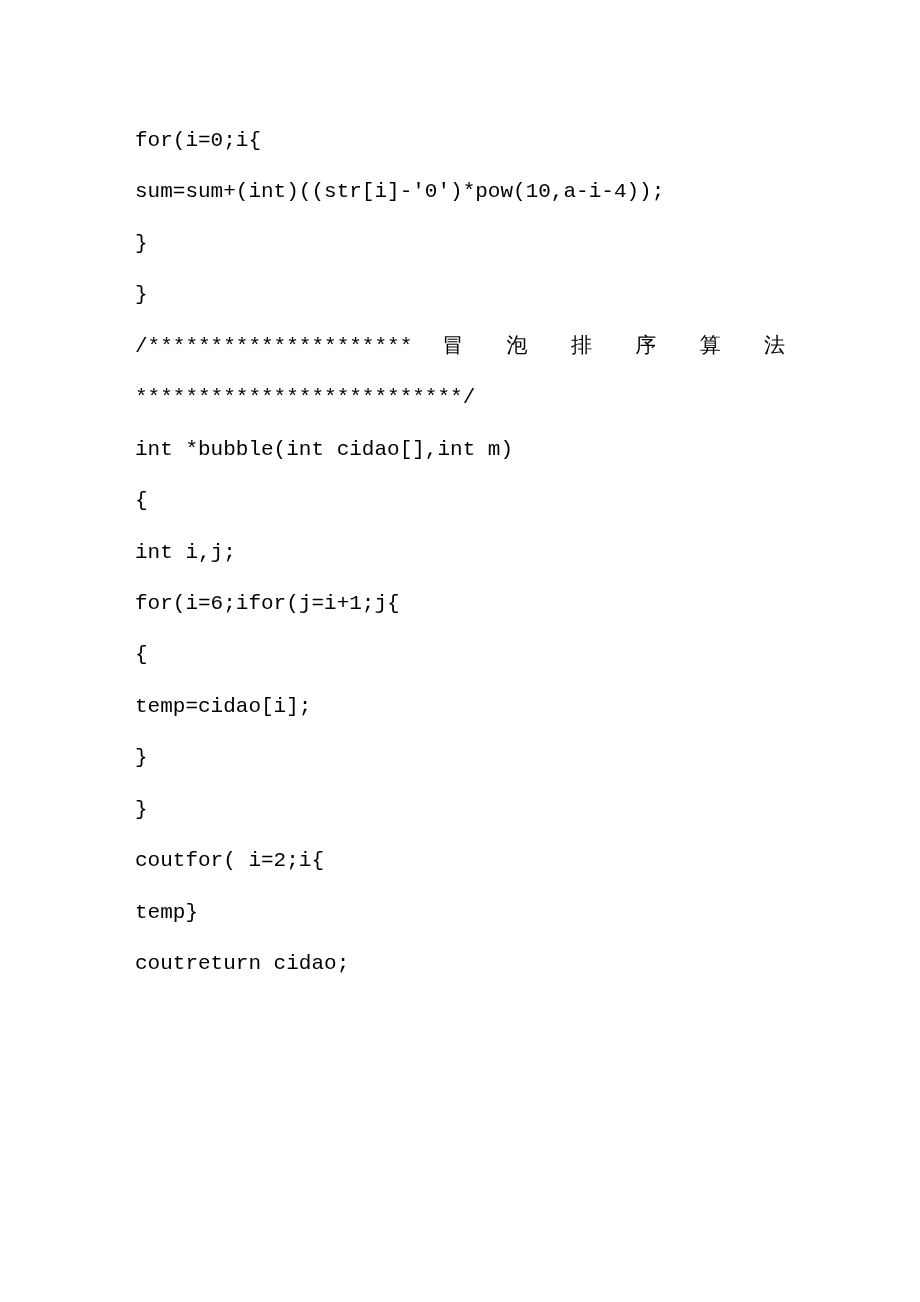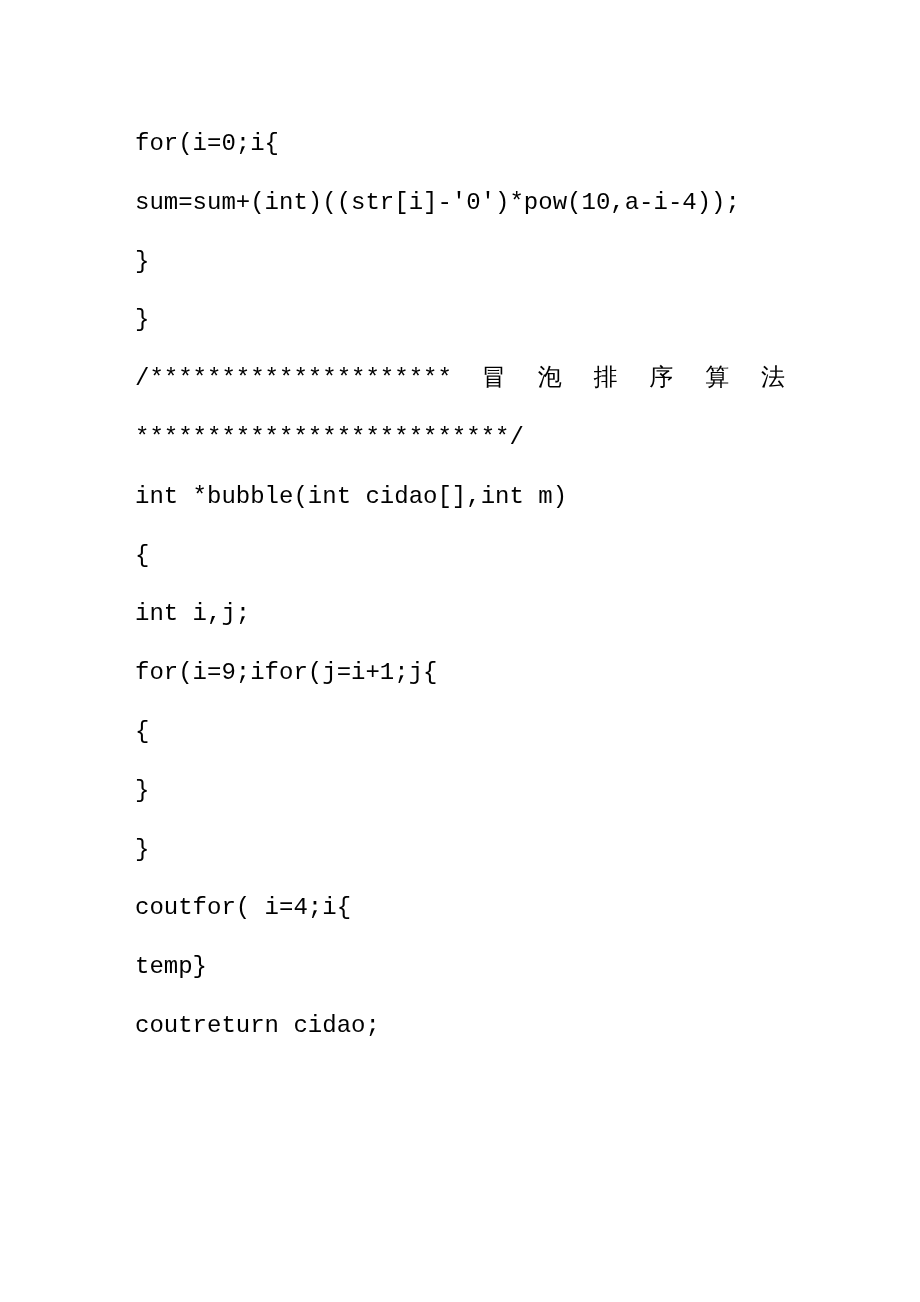--- a/index.html
+++ b/index.html
@@ -7,21 +7,21 @@
     padding: 0;
     background: #ffffff;
     width: 920px;
   }
   .page {
     width: 920px;
     min-height: 1302px;
     padding: 115px 135px 12px 135px;
     box-sizing: border-box;
     font-family: "SimSun", "NSimSun", "Songti SC", "Courier New", monospace;
-    font-size: 24px;
+    font-size: 21px;
     color: #000000;
     line-height: 2.45;
   }
   .line {
     white-space: nowrap;
   }
   .justify {
     display: flex;
     justify-content: space-between;
   }
@@ -54,20 +54,21 @@
       <span>排</span>
       <span>序</span>
       <span>算</span>
       <span>法</span>
     </span>
   </div>
   <div class="line">**************************/</div>
   <div class="line">int *bubble(int cidao[],int m)</div>
   <div class="line">{</div>
   <div class="line">int i,j;</div>
-  <div class="line">for(i=9;ifor(j=i+1;j{</div>
+  <div class="line">for(i=6;ifor(j=i+1;j{</div>
   <div class="line">{</div>
+  <div class="line">temp=cidao[i];</div>
   <div class="line">}</div>
   <div class="line">}</div>
-  <div class="line">coutfor( i=4;i{</div>
+  <div class="line">coutfor( i=2;i{</div>
   <div class="line">temp}</div>
   <div class="line">coutreturn cidao;</div>
 </div>
 
 </body></html>

